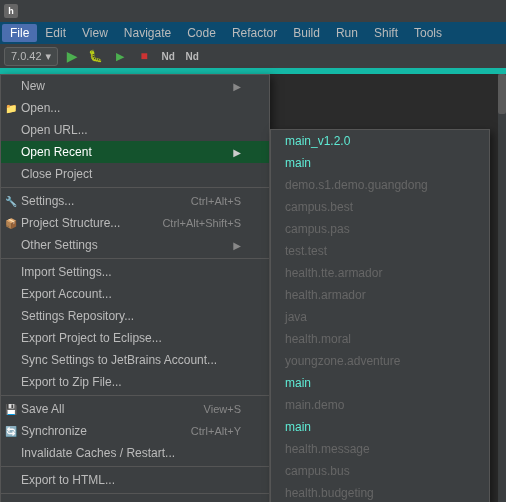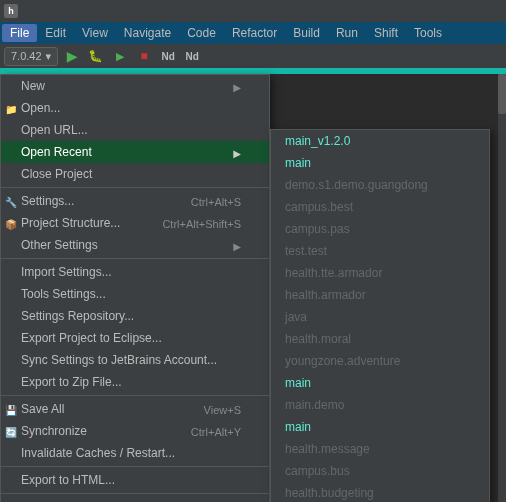--- a/index.html
+++ b/index.html
@@ -108,21 +108,21 @@
       border: 1px solid #555555;
       min-width: 270px;
       z-index: 100;
       box-shadow: 3px 3px 8px rgba(0,0,0,0.5);
     }
     .dropdown-item {
       padding: 4px 28px 4px 20px;
       color: #bbbbbb;
       cursor: pointer;
       display: flex;
-      align-items: flex-end;
+      align-items: center;
       justify-content: space-between;
       white-space: nowrap;
       position: relative;
       font-size: 12px;
       min-height: 22px;
     }
     .dropdown-item.active {
       background: #14532d;
       color: #ffffff;
     }
@@ -290,21 +290,21 @@
       <span class="arrow">▶</span>
     </div>
 
     <div class="divider"></div>
 
     <div class="dropdown-item">
       <span>Import Settings...</span>
     </div>
 
     <div class="dropdown-item">
-      <span>Tools Settings...</span>
+      <span>Export Account...</span>
     </div>
 
     <div class="dropdown-item">
       <span>Settings Repository...</span>
     </div>
 
     <div class="dropdown-item">
       <span>Export Project to Eclipse...</span>
     </div>
 

